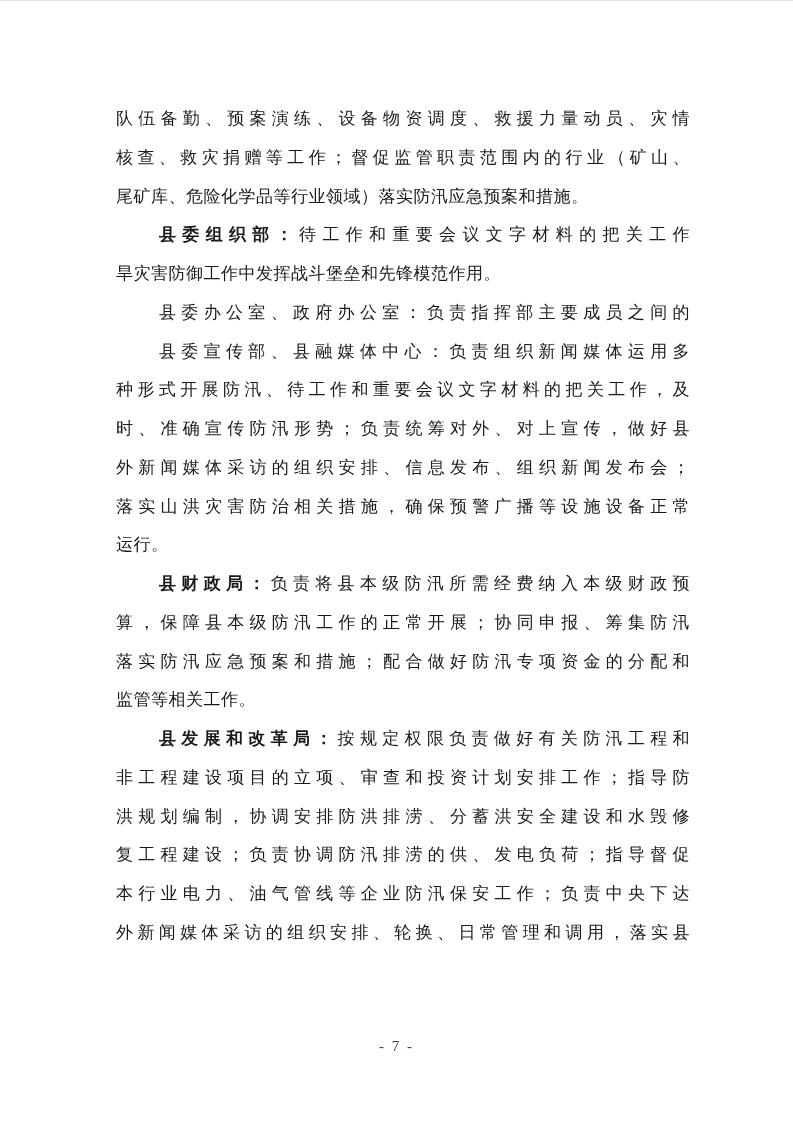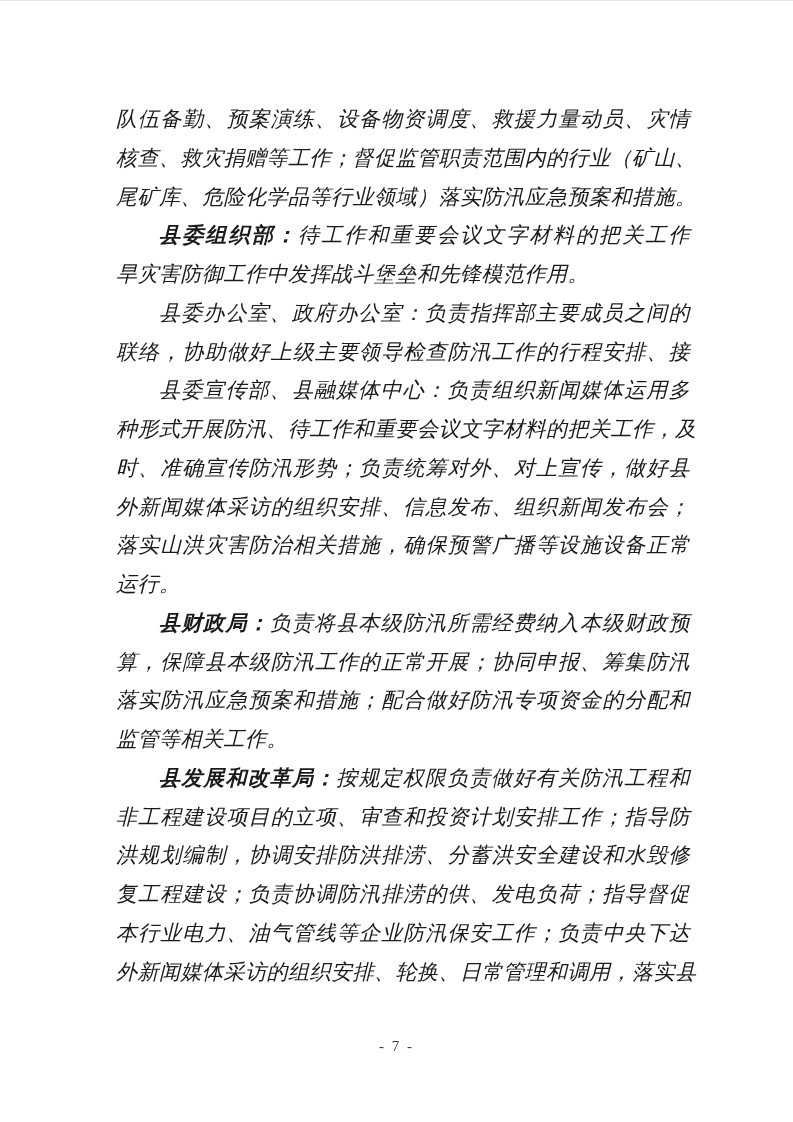--- a/index.html
+++ b/index.html
@@ -24,24 +24,23 @@
   .doc-body {
     position: absolute;
     left: 116px;
     top: 99px;
     width: 574px;
     color: #1a1a1a;
   }
   .line {
     height: 38.75px;
     line-height: 38.75px;
-    font-size: 21px;
+    font-size: 17px;
     white-space: nowrap;
     letter-spacing: 0.5px;
-    font-style: italic;
   }
   .line.fill {
     text-align: justify;
     text-align-last: justify;
     -moz-text-align-last: justify;
   }
   .line.indent {
     text-indent: 43px;
   }
   .prefix {
@@ -65,21 +64,20 @@
 <body>
 
 <div class="page">
   <div class="doc-body" id="doc-body">
       <div class="line fill"><span class="prefix"></span><span class="rest">队伍备勤、预案演练、设备物资调度、救援力量动员、灾情</span></div>
       <div class="line fill"><span class="prefix"></span><span class="rest">核查、救灾捐赠等工作；督促监管职责范围内的行业（矿山、</span></div>
       <div class="line"><span class="prefix"></span><span class="rest">尾矿库、危险化学品等行业领域）落实防汛应急预案和措施。</span></div>
       <div class="line indent fill"><span class="prefix">县委组织部：</span><span class="rest">待工作和重要会议文字材料的把关工作</span></div>
       <div class="line"><span class="prefix"></span><span class="rest">旱灾害防御工作中发挥战斗堡垒和先锋模范作用。</span></div>
       <div class="line indent fill"><span class="prefix"></span><span class="rest">县委办公室、政府办公室：负责指挥部主要成员之间的</span></div>
-      <div class="line fill"><span class="prefix"></span><span class="rest">联络，协助做好上级主要领导检查防汛工作的行程安排、接</span></div>
       <div class="line indent fill"><span class="prefix"></span><span class="rest">县委宣传部、县融媒体中心：负责组织新闻媒体运用多</span></div>
       <div class="line fill"><span class="prefix"></span><span class="rest">种形式开展防汛、待工作和重要会议文字材料的把关工作，及</span></div>
       <div class="line fill"><span class="prefix"></span><span class="rest">时、准确宣传防汛形势；负责统筹对外、对上宣传，做好县</span></div>
       <div class="line fill"><span class="prefix"></span><span class="rest">外新闻媒体采访的组织安排、信息发布、组织新闻发布会；</span></div>
       <div class="line fill"><span class="prefix"></span><span class="rest">落实山洪灾害防治相关措施，确保预警广播等设施设备正常</span></div>
       <div class="line"><span class="prefix"></span><span class="rest">运行。</span></div>
       <div class="line indent fill"><span class="prefix">县财政局：</span><span class="rest">负责将县本级防汛所需经费纳入本级财政预</span></div>
       <div class="line fill"><span class="prefix"></span><span class="rest">算，保障县本级防汛工作的正常开展；协同申报、筹集防汛</span></div>
       <div class="line fill"><span class="prefix"></span><span class="rest">落实防汛应急预案和措施；配合做好防汛专项资金的分配和</span></div>
       <div class="line"><span class="prefix"></span><span class="rest">监管等相关工作。</span></div>

